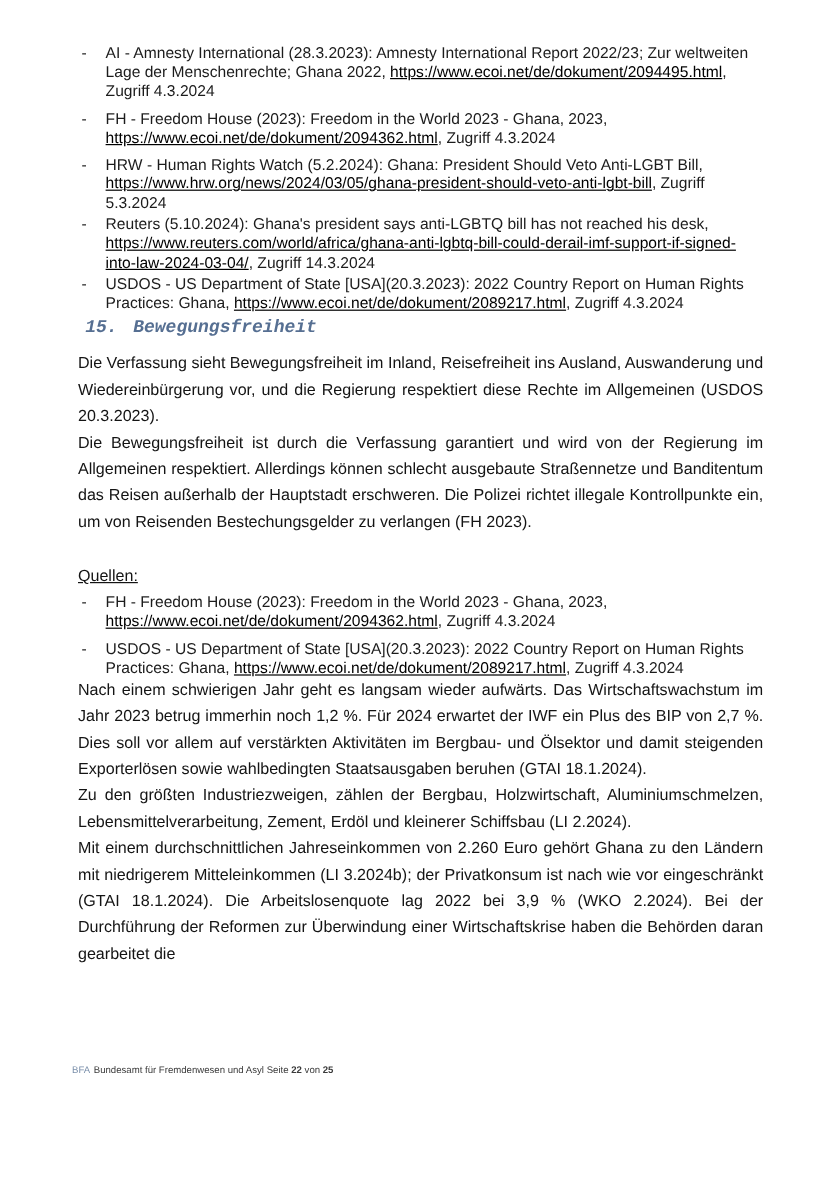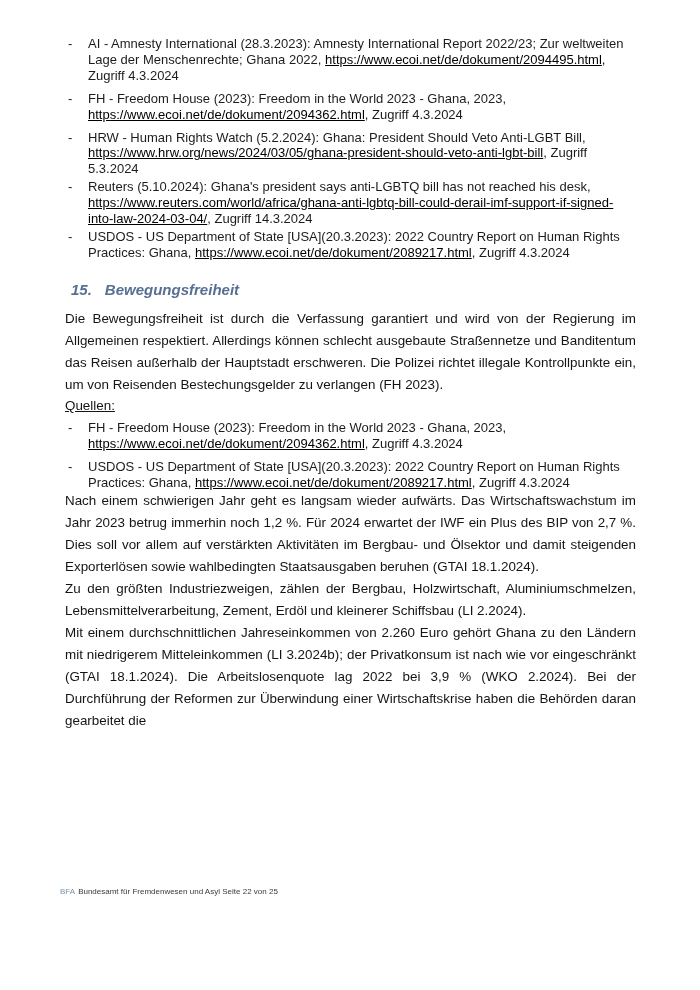--- a/index.html
+++ b/index.html
@@ -41,50 +41,50 @@
   
   .sec-h {
     display: flex;
     gap: 13px;
     margin: 0 0 10px 6px;
     font-size: 15px;
     font-weight: bold;
     font-style: italic;
     color: #566f92;
   }
-  .sec-h.h15 { margin-top: 20px; }
+  .sec-h.h15 { margin-top: 4px; font-family: Liberation Mono, monospace; }
   .sec-h.h16 { margin-top: 10px; }
   
   .paras p {
     margin: 0;
     font-size: 13.4px;
     line-height: 22px;
     text-align: justify;
     color: #141414;
   }
   .quellen-label {
-    margin: 2px 0 7px 0;
+    margin: 26px 0 7px 0;
     font-size: 13.4px;
     text-decoration: underline;
     color: #141414;
   }
   
   .footer {
     position: absolute;
     left: 60px; top: 887px;
     font-size: 8px;
     color: #3a3a3a;
     white-space: nowrap;
   }
   .footer .f-logo {
     color: #7b90ab;
     font-weight: normal;
     margin-right: 3px;
   }
-  .footer .f-num { font-weight: normal; }
+  .footer .f-num { font-weight: bold; }
 </style>
 </head>
 <body>
 
 <div class="page">
 
   <ul class="src-list top-list">
 
       <li class="src-item">
         <span class="dash">-</span>
@@ -112,20 +112,21 @@
       </li>
     </ul>
 
   <h2 class="sec-h h15">
     <span>15.</span>
     <span>Bewegungsfreiheit</span>
   </h2>
 
   <div class="paras">
 
+      <p>Die Verfassung sieht Bewegungsfreiheit im Inland, Reisefreiheit ins Ausland, Auswanderung und Wiedereinbürgerung vor, und die Regierung respektiert diese Rechte im Allgemeinen (USDOS 20.3.2023).</p>
 
       <p>Die Bewegungsfreiheit ist durch die Verfassung garantiert und wird von der Regierung im Allgemeinen respektiert. Allerdings können schlecht ausgebaute Straßennetze und Banditentum das Reisen außerhalb der Hauptstadt erschweren. Die Polizei richtet illegale Kontrollpunkte ein, um von Reisenden Bestechungsgelder zu verlangen (FH 2023).</p>
     </div>
 
   <div class="quellen-label">Quellen:</div>
 
   <ul class="src-list quellen-list">
 
       <li class="src-item">
         <span class="dash">-</span>

